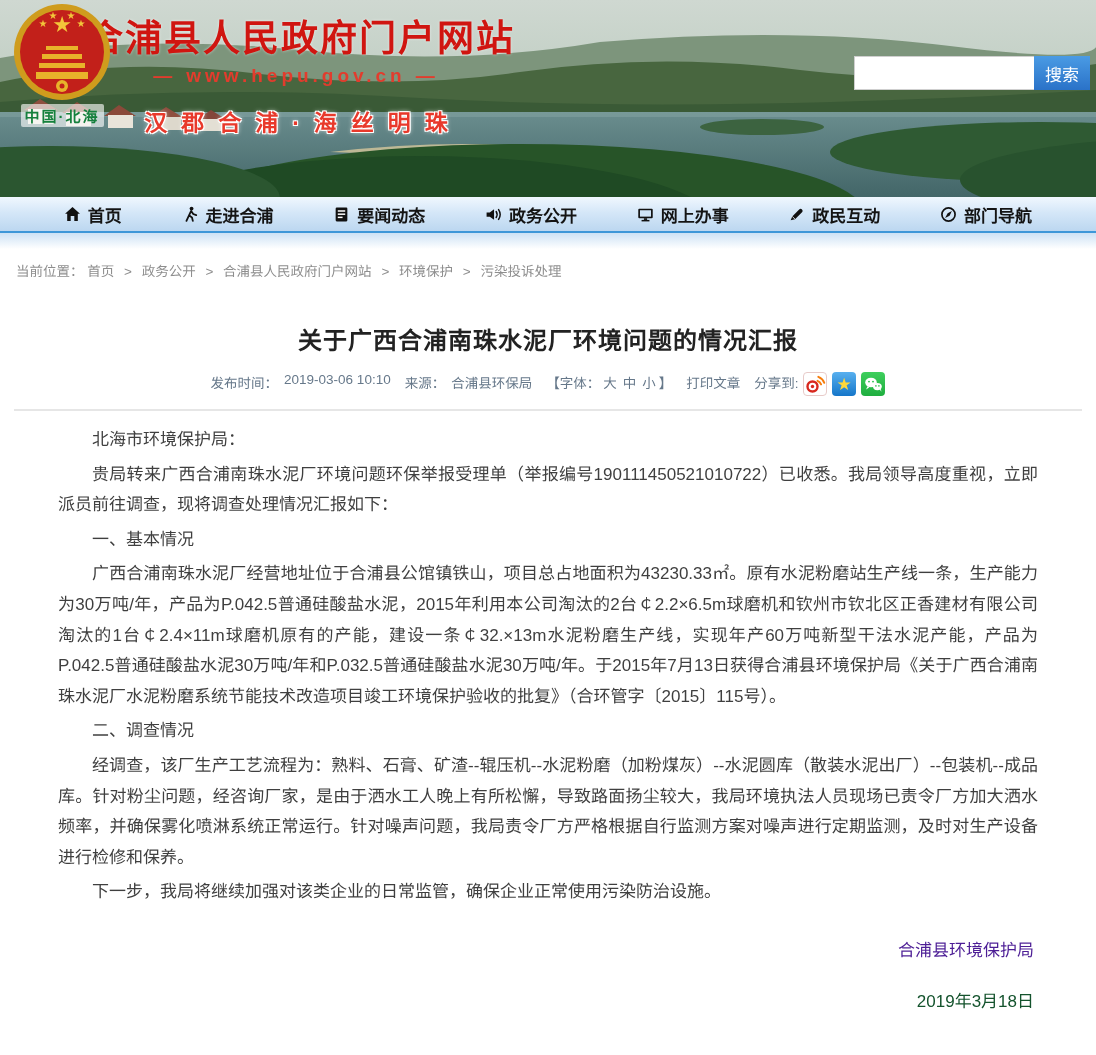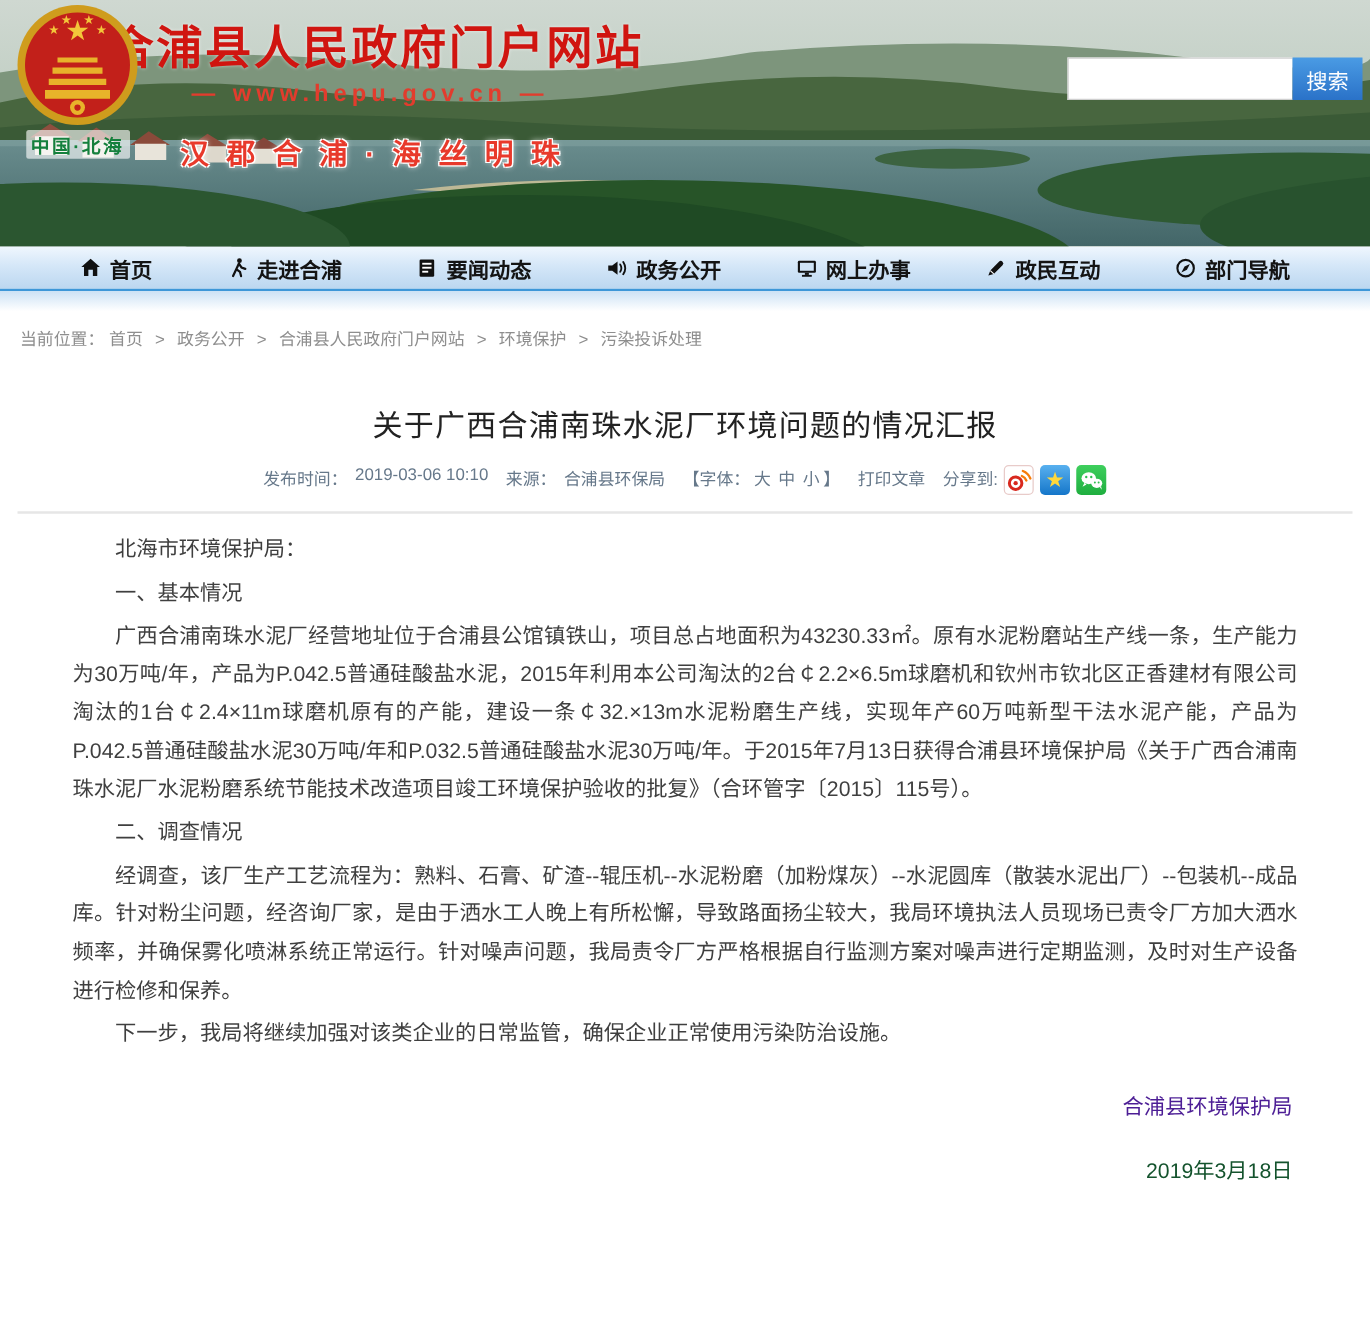--- a/index.html
+++ b/index.html
@@ -16,21 +16,21 @@
     color: #15803d; letter-spacing: 2px; background: rgba(255,255,255,.62); border-radius: 2px;
     padding: 1px 4px; white-space: nowrap; }
   .title-wrap { position: absolute; left: 86px; top: 8px; width: 420px; text-align: center; z-index: 2; }
   .site-title { font-size: 37px; font-weight: bold; color: #d01510; letter-spacing: 2px;
     white-space: nowrap; text-shadow: 0 0 3px rgba(255,255,255,.55); }
   .site-url { margin-top: 3px; font-size: 19px; font-weight: bold; color: #e23c2d; letter-spacing: 4px; }
   .site-url .dash { margin: 0 10px; }
   .slogan { display: inline-block; margin-top: 17px; padding-left: 14px; font-size: 23px; font-weight: bold;
     color: #e8392b; letter-spacing: 14px; white-space: nowrap;
     text-shadow: -1px -1px 0 #fff, 1px -1px 0 #fff, -1px 1px 0 #fff, 1px 1px 0 #fff, 0 0 5px #fff; }
-  .search { position: absolute; top: 46px; right: 6px; display: flex; z-index: 3; }
+  .search { position: absolute; top: 56px; right: 6px; display: flex; z-index: 3; }
   .search input { width: 180px; height: 34px; border: 1px solid #cfcfcf; border-right: none;
     padding: 0 8px; font-size: 14px; outline: none; }
   .search button { width: 56px; height: 34px; border: none; cursor: pointer; color: #fff;
     font-size: 17px; background: linear-gradient(180deg, #4a9be4, #2a72c8); }
 
   
   .nav { height: 36px; display: flex; align-items: center; justify-content: space-around;
     padding: 0 34px; background: linear-gradient(180deg, #f0f7fe 0%, #d5e7f8 45%, #bcd7f0 100%);
     border-bottom: 2px solid #3e97d8; }
   .nav-item { display: flex; align-items: center; gap: 7px; font-size: 17px; font-weight: bold;
@@ -38,21 +38,21 @@
   .nav-item svg { width: 17px; height: 17px; display: block; }
   .nav-fade { height: 16px; background: linear-gradient(180deg, #cde2f5, #ffffff); }
 
   
   .breadcrumb { padding: 11px 16px 13px; font-size: 13.5px; color: #8e8e8e; }
   .breadcrumb a { color: #8e8e8e; text-decoration: none; cursor: pointer; }
   .breadcrumb .sep { margin: 0 6px; }
 
   
   .content { padding-top: 16px; }
-  .article-title { margin: 12px 40px 16px; text-align: center; font-size: 24px; font-weight: normal;
+  .article-title { margin: 12px 40px 16px; text-align: center; font-size: 24px; font-weight: bold;
     color: #222; letter-spacing: 1px; }
   .meta { display: flex; justify-content: center; align-items: flex-start; font-size: 13.5px;
     color: #66788a; white-space: nowrap; }
   .meta .mi { margin-right: 6px; }
   .meta .gap { margin-right: 14px; }
   .meta a { color: #66788a; text-decoration: none; cursor: pointer; }
   .meta .fs { margin: 0 3px; }
   .share-icon { display: inline-flex; align-items: center; justify-content: center; width: 24px; height: 24px;
     border-radius: 4px; margin-left: 5px; cursor: pointer; }
   .share-icon svg { width: 22px; height: 22px; display: block; }
@@ -256,20 +256,21 @@
           <circle cx="13.9" cy="12.9" r=".8" fill="#2dbf4e"></circle>
             <circle cx="16.9" cy="12.9" r=".8" fill="#2dbf4e"></circle>
         </svg>
       </span>
     </div>
 
     <hr class="rule">
 
     <div class="article-body">
       <p>北海市环境保护局：</p>
+      <p>贵局转来广西合浦南珠水泥厂环境问题环保举报受理单（举报编号190111450521010722）已收悉。我局领导高度重视，立即派员前往调查，现将调查处理情况汇报如下：</p>
       <p>一、基本情况</p>
       <p>广西合浦南珠水泥厂经营地址位于合浦县公馆镇铁山，项目总占地面积为43230.33㎡。原有水泥粉磨站生产线一条，生产能力为30万吨/年，产品为P.042.5普通硅酸盐水泥，2015年利用本公司淘汰的2台￠2.2×6.5m球磨机和钦州市钦北区正香建材有限公司淘汰的1台￠2.4×11m球磨机原有的产能，建设一条￠32.×13m水泥粉磨生产线，实现年产60万吨新型干法水泥产能，产品为P.042.5普通硅酸盐水泥30万吨/年和P.032.5普通硅酸盐水泥30万吨/年。于2015年7月13日获得合浦县环境保护局《关于广西合浦南珠水泥厂水泥粉磨系统节能技术改造项目竣工环境保护验收的批复》（合环管字〔2015〕115号）。</p>
       <p>二、调查情况</p>
       <p>经调查，该厂生产工艺流程为：熟料、石膏、矿渣--辊压机--水泥粉磨（加粉煤灰）--水泥圆库（散装水泥出厂）--包装机--成品库。针对粉尘问题，经咨询厂家，是由于洒水工人晚上有所松懈，导致路面扬尘较大，我局环境执法人员现场已责令厂方加大洒水频率，并确保雾化喷淋系统正常运行。针对噪声问题，我局责令厂方严格根据自行监测方案对噪声进行定期监测，及时对生产设备进行检修和保养。</p>
       <p>下一步，我局将继续加强对该类企业的日常监管，确保企业正常使用污染防治设施。</p>
     </div>
 
     <div class="signature">合浦县环境保护局</div>
     <div class="signature-date">2019年3月18日</div>
   </main>

